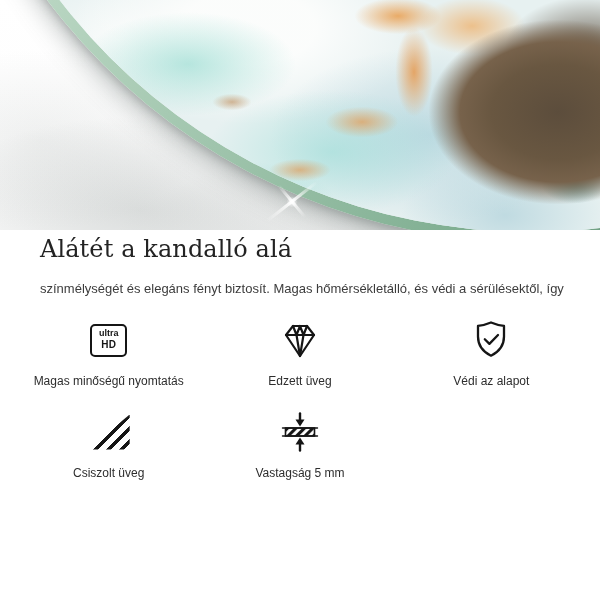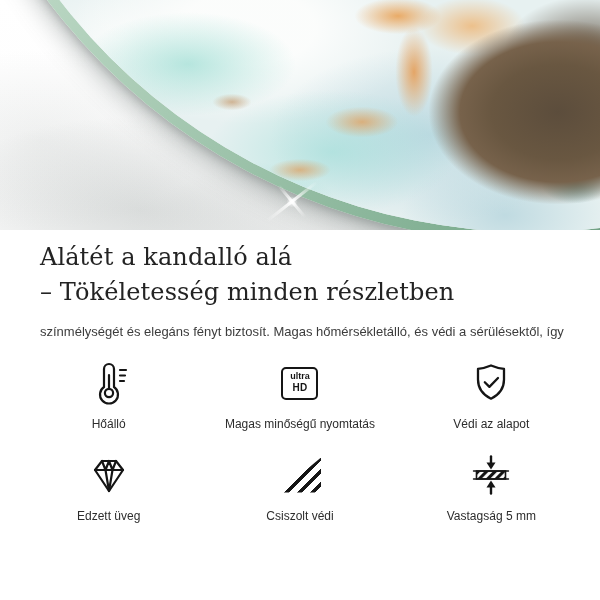--- a/index.html
+++ b/index.html
@@ -67,21 +67,21 @@
     background:radial-gradient(8px 8px at 32px 32px, rgba(255,255,255,.98), rgba(255,255,255,0) 70%);
   }
   .sparkle::before,.sparkle::after{
     content:"";position:absolute;left:0;top:30px;width:64px;height:3px;border-radius:2px;
     background:linear-gradient(90deg, rgba(255,255,255,0), rgba(255,255,255,.95) 50%, rgba(255,255,255,0));
   }
   .sparkle::before{transform:rotate(-38deg);}
   .sparkle::after{width:42px;left:11px;transform:rotate(50deg);}
 
   
-  .content{position:absolute;left:0;top:236px;width:600px;padding:4px 56px 0 40px;box-sizing:border-box;}
+  .content{position:absolute;left:0;top:228px;width:600px;padding:4px 56px 0 40px;box-sizing:border-box;}
   h1{
     margin:0;font-family:"DejaVu Serif", Georgia, serif;font-weight:400;
     font-size:24px;line-height:35px;color:#232323;letter-spacing:.1px;
   }
   h1 span{display:block;}
   .body-text{margin-top:9px;font-size:13px;line-height:26px;color:#3c3c3c;}
   .body-text div{white-space:nowrap;}
 
   
   .features{
@@ -114,84 +114,70 @@
     <div class="glass-rim"></div>
     <div class="glass-face">
       <div class="art"></div>
     </div>
     <div class="sparkle"></div>
   </section>
 
   <section class="content">
     <h1>
       <span>Alátét a kandalló alá</span>
-      <span>– Tökéletesség minden részletben</span>
     </h1>
 
     <div class="body-text">
       <div>színmélységét és elegáns fényt biztosít. Magas hőmérsékletálló, és védi a sérülésektől, így</div>
     </div>
 
     <div class="features">
 
-      <div class="feature">
-        <div class="icon-box">
-          <svg class="ico" width="44" height="44" viewBox="0 0 44 44">
-            <g fill="none" stroke="#151515" stroke-width="2.2" stroke-linecap="round">
-              <path d="M17 26 V8 a5 5 0 0 1 10 0 v18 a9 9 0 1 1 -10 0 z"></path>
-              <circle cx="22" cy="32" r="4.1"></circle>
-              <path d="M22 27.6 V14"></path>
-              <path d="M33 9 h6 M33 14.5 h5 M33 20 h4"></path>
-            </g>
-          </svg>
-        </div>
-        <div class="feature-label">Hőálló</div>
-      </div>
 
       <div class="feature">
         <div class="icon-box">
           <div class="uhd">
             <span class="u">ultra</span>
             <span class="h">HD</span>
           </div>
         </div>
         <div class="feature-label">Magas minőségű nyomtatás</div>
-      </div>
-
-      <div class="feature">
-        <div class="icon-box">
-          <svg class="ico" width="44" height="44" viewBox="0 0 44 44">
-            <g fill="none" stroke="#151515" stroke-width="2.3" stroke-linecap="round" stroke-linejoin="round">
-              <path d="M22 4.5 C26.2 6.3 30.6 7.4 35 7.9 V18.6 c0 9-5.4 15.5-13 19.1 -7.6-3.6-13-10.1-13-19.1 V7.9 C13.4 7.4 17.8 6.3 22 4.5 Z"></path>
-              <path d="M15.8 21.3 l4.6 4.6 8.6-8.9"></path>
-            </g>
-          </svg>
-        </div>
-        <div class="feature-label">Védi az alapot</div>
       </div>
 
       <div class="feature">
         <div class="icon-box">
           <svg class="ico" width="44" height="42" viewBox="0 0 44 42">
             <g fill="none" stroke="#151515" stroke-width="2.2" stroke-linecap="round" stroke-linejoin="round">
               <path d="M8 16 L15 7 H29 L36 16 L22 37 Z"></path>
               <path d="M8 16 H36"></path>
               <path d="M15 7 L18.5 16 L22 7 L25.5 16 L29 7"></path>
               <path d="M18.5 16 L22 37 L25.5 16"></path>
             </g>
           </svg>
         </div>
         <div class="feature-label">Edzett üveg</div>
       </div>
 
       <div class="feature">
         <div class="icon-box">
+          <svg class="ico" width="44" height="44" viewBox="0 0 44 44">
+            <g fill="none" stroke="#151515" stroke-width="2.3" stroke-linecap="round" stroke-linejoin="round">
+              <path d="M22 4.5 C26.2 6.3 30.6 7.4 35 7.9 V18.6 c0 9-5.4 15.5-13 19.1 -7.6-3.6-13-10.1-13-19.1 V7.9 C13.4 7.4 17.8 6.3 22 4.5 Z"></path>
+              <path d="M15.8 21.3 l4.6 4.6 8.6-8.9"></path>
+            </g>
+          </svg>
+        </div>
+        <div class="feature-label">Védi az alapot</div>
+      </div>
+
+      <div class="feature">
+        <div class="icon-box">
           <div class="edges-shape"></div>
         </div>
-        <div class="feature-label">Csiszolt védi</div>
+        <div class="feature-label">Csiszolt üveg</div>
       </div>
 
       <div class="feature">
         <div class="icon-box">
           <svg class="ico" width="44" height="44" viewBox="0 0 44 44">
             <defs>
               <pattern id="hatch" width="6" height="6" patternUnits="userSpaceOnUse" patternTransform="rotate(45)">
                 <rect width="3.1" height="6" fill="#151515"></rect>
               </pattern>
             </defs>

